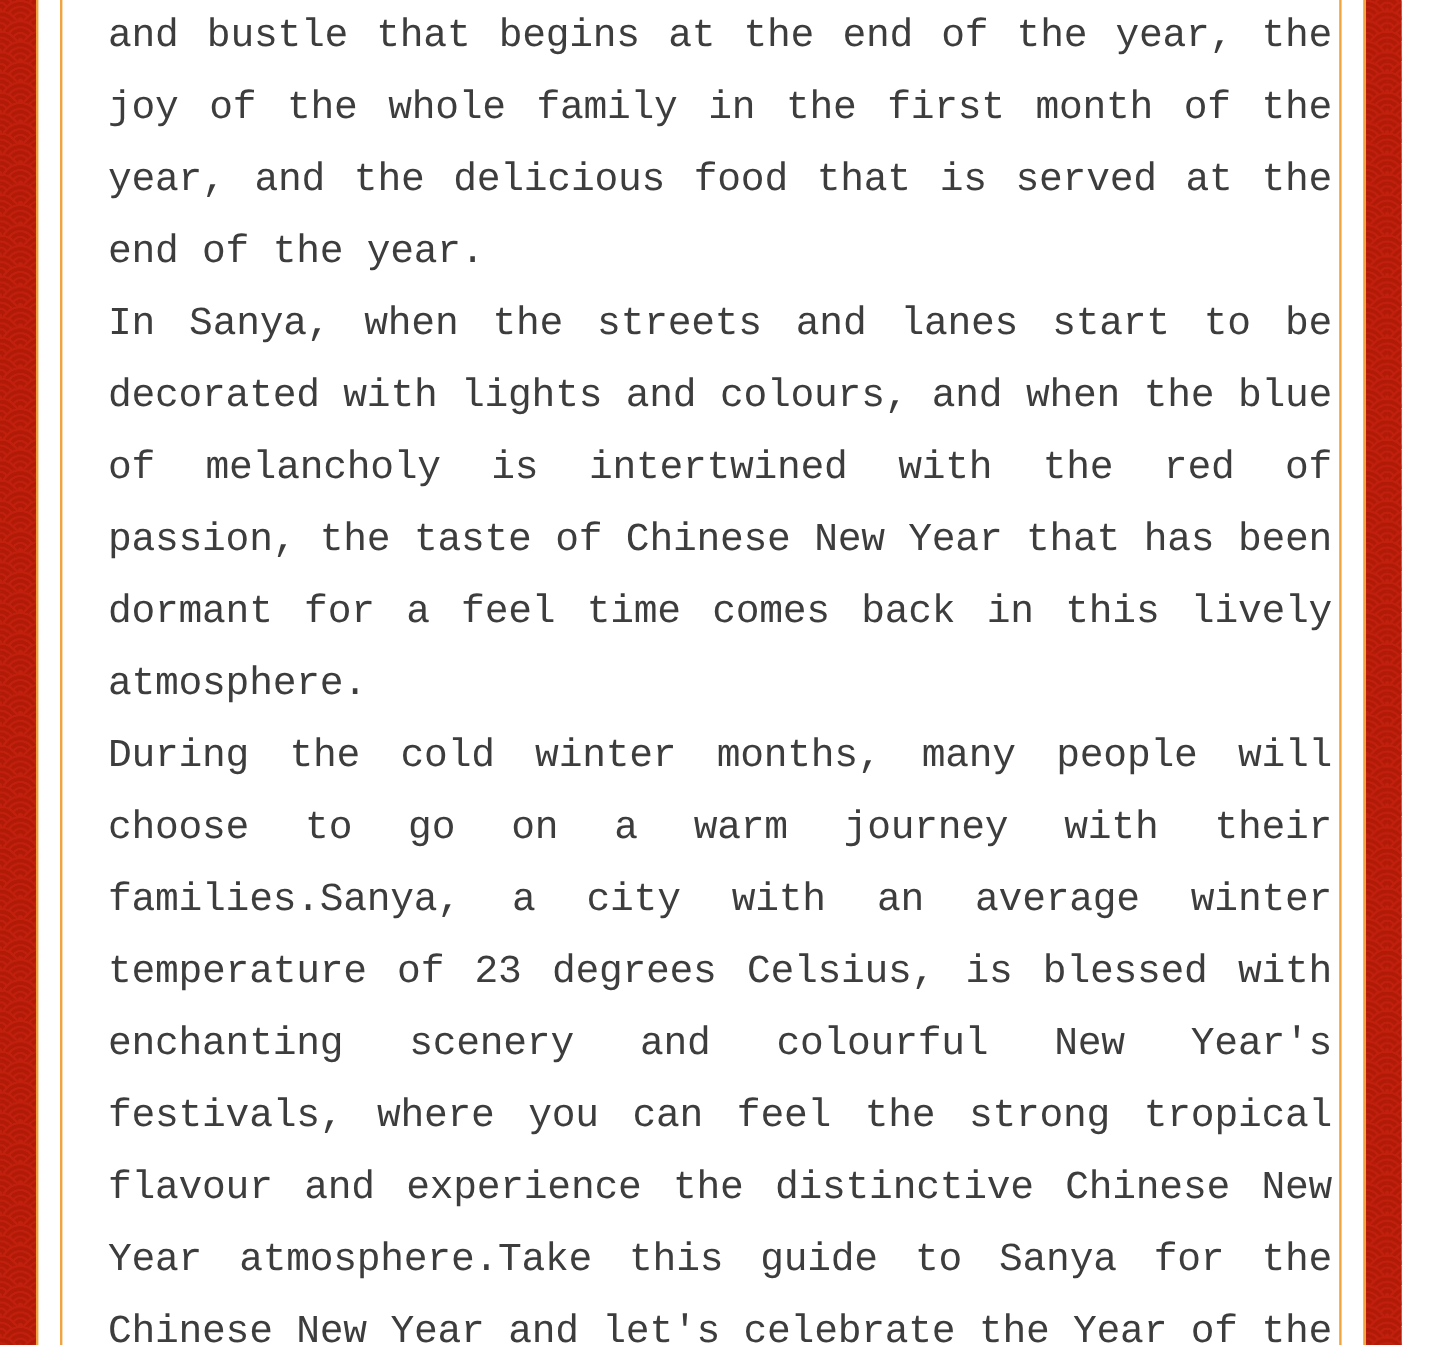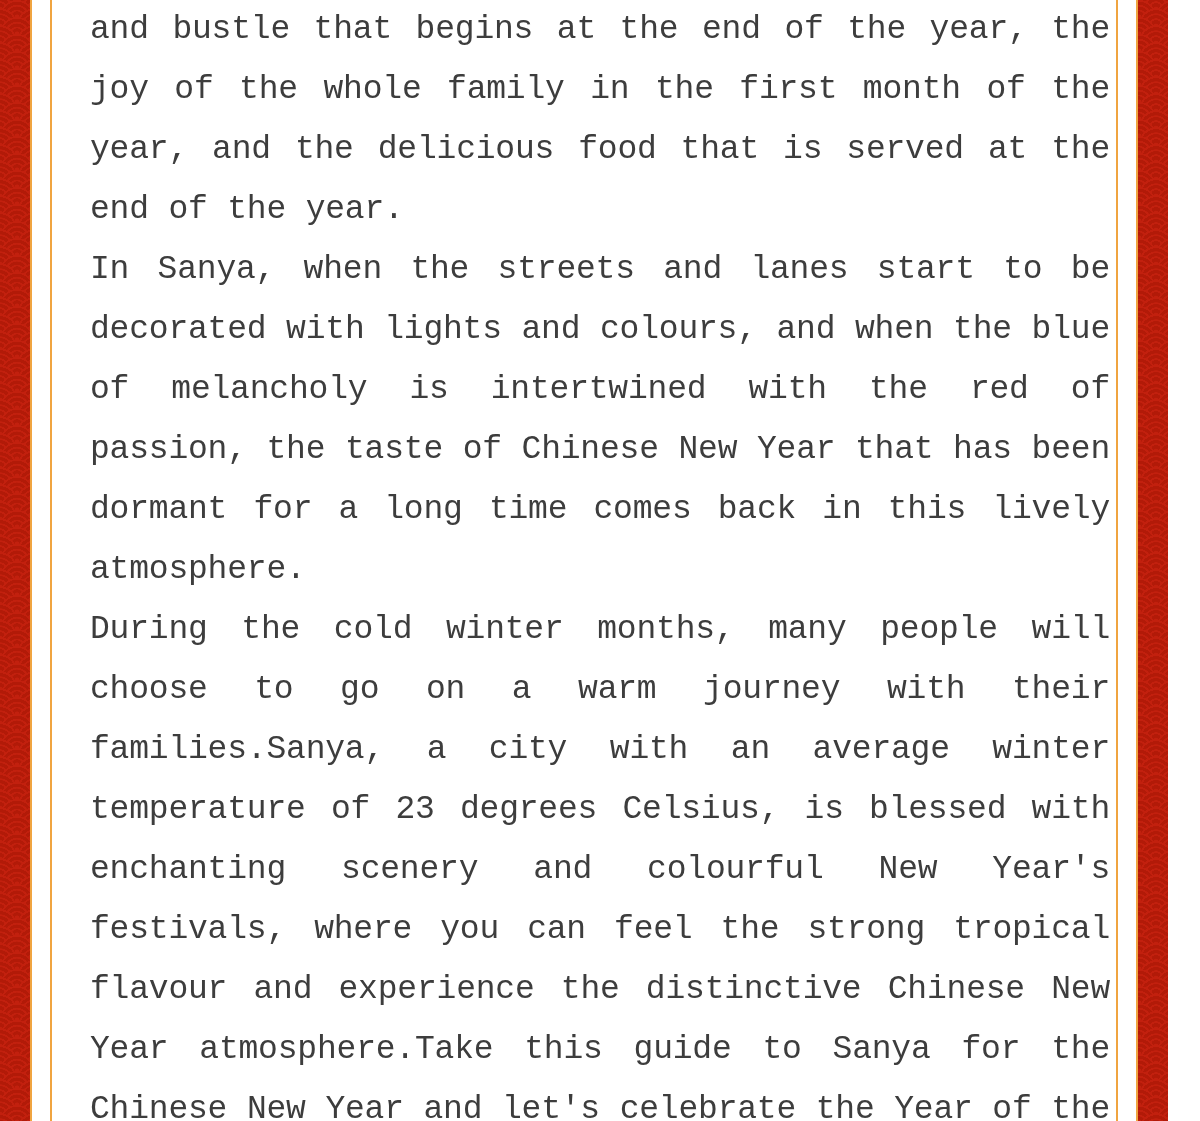--- a/index.html
+++ b/index.html
@@ -58,21 +58,21 @@
 </style>
 </head>
 <body>
 
 <div class="page">
   <div class="page-bg"></div>
   <div class="sheet">
     <div class="card">
       <div class="article-body">
         <p>and bustle that begins at the end of the year, the joy of the whole family in the first month of the year, and the delicious food that is served at the end of the year.</p>
-        <p>In Sanya, when the streets and lanes start to be decorated with lights and colours, and when the blue of melancholy is intertwined with the red of passion, the taste of Chinese New Year that has been dormant for a long time comes back in this lively atmosphere.</p>
+        <p>In Sanya, when the streets and lanes start to be decorated with lights and colours, and when the blue of melancholy is intertwined with the red of passion, the taste of Chinese New Year that has been dormant for a feel time comes back in this lively atmosphere.</p>
         <p>During the cold winter months, many people will choose to go on a warm journey with their families.Sanya, a city with an average winter temperature of 23 degrees Celsius, is blessed with enchanting scenery and colourful New Year's festivals, where you can feel the strong tropical flavour and experience the distinctive Chinese New Year atmosphere.Take this guide to Sanya for the Chinese New Year and let's celebrate the Year of the Dragon together!</p>
       </div>
 
       <div class="photo-wrap">
         <svg width="1020" height="128" viewBox="0 0 1020 128" preserveAspectRatio="none" role="img" aria-label="Two red Chinese lanterns with golden collars hanging from an ornate golden crossbar on a street pole, clear blue sky, street lamp poles and a curved hook lamp post, Sanya">
           <defs>
             <linearGradient id="sky" x1="0" y1="0" x2="0" y2="1">
               <stop offset="0" stop-color="#a4c9e8"></stop>
               <stop offset="1" stop-color="#d9eaf6"></stop>
             </linearGradient>

